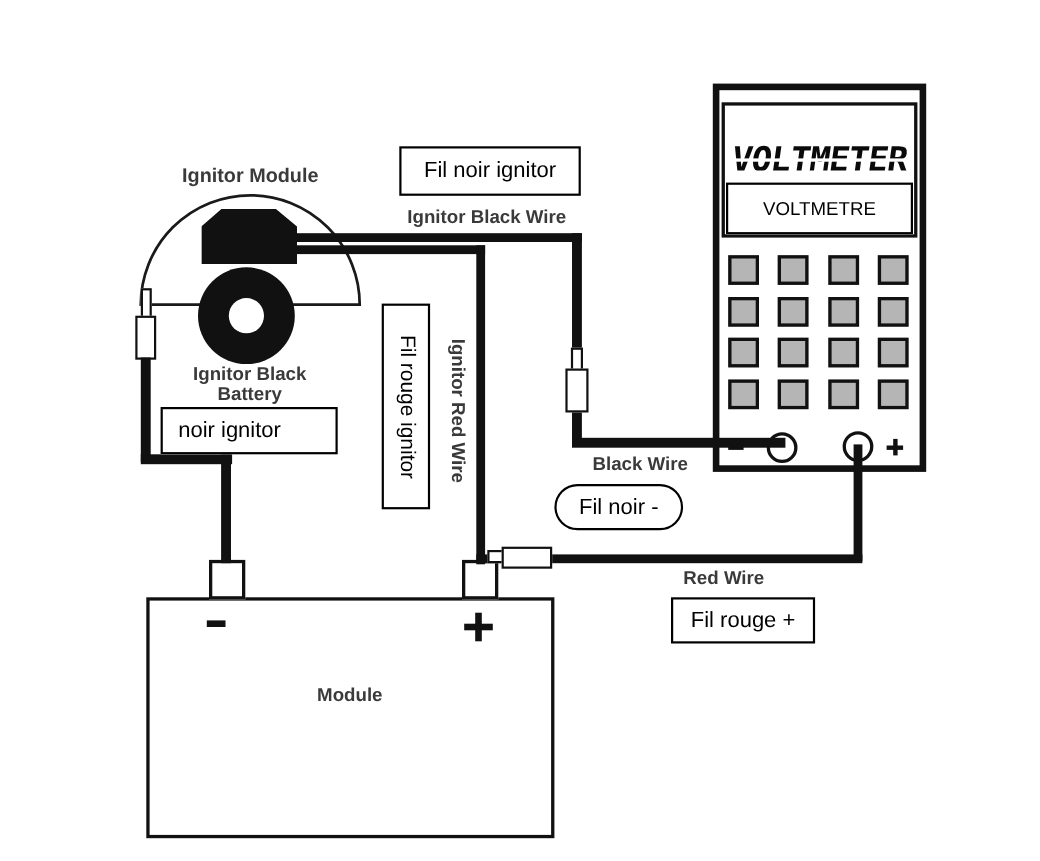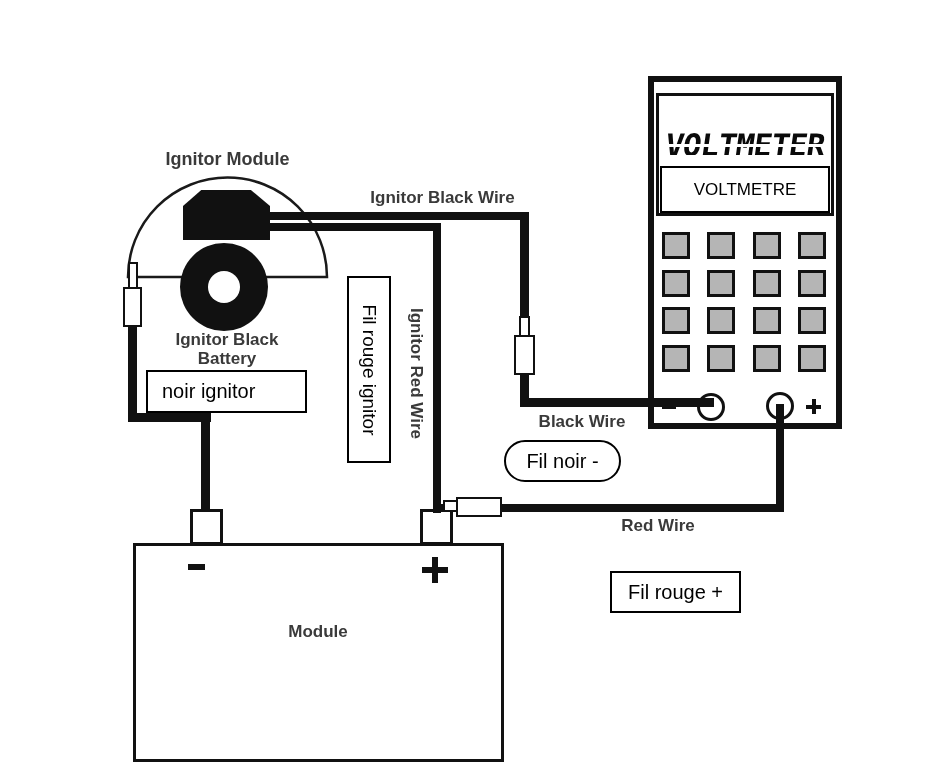--- a/index.html
+++ b/index.html
@@ -110,32 +110,33 @@
 
   <div class="abs glabel" style="left:140px;top:150px;width:175px;font-size:18px;">Ignitor Module</div>
 
   <div class="abs glabel" style="left:152px;top:330px;width:150px;">
     <span>Ignitor Black</span><br>
     <span>Battery</span>
   </div>
 
   <div class="abs boxlabel" style="left:146px;top:370px;width:161px;height:43px;justify-content:flex-start;padding-left:14px;">noir ignitor</div>
 
+  <div class="abs boxlabel" style="left:363px;top:133px;width:165px;height:45px;">Fil noir ignitor</div>
 
   <div class="abs glabel" style="left:360px;top:188px;width:165px;">Ignitor Black Wire</div>
 
   <div class="abs boxlabel vertwrap" style="left:347px;top:276px;width:44px;height:187px;">
     <span class="vert" style="font-size:19px;">Fil rouge ignitor</span>
   </div>
 
   <div class="abs vertwrap" style="left:398px;top:298px;width:38px;height:150px;">
     <span class="vert glabel">Ignitor Red Wire</span>
   </div>
 
   <div class="abs glabel" style="left:528px;top:412px;width:108px;">Black Wire</div>
 
   <div class="abs boxlabel" style="left:504px;top:440px;width:117px;height:42px;border-radius:21px;">Fil noir -</div>
 
   <div class="abs glabel" style="left:612px;top:516px;width:92px;">Red Wire</div>
 
-  <div class="abs boxlabel" style="left:610px;top:543px;width:131px;height:42px;margin-top:28px;">Fil rouge +</div>
+  <div class="abs boxlabel" style="left:610px;top:543px;width:131px;height:42px;">Fil rouge +</div>
 
 </div>
 
 </body></html>

